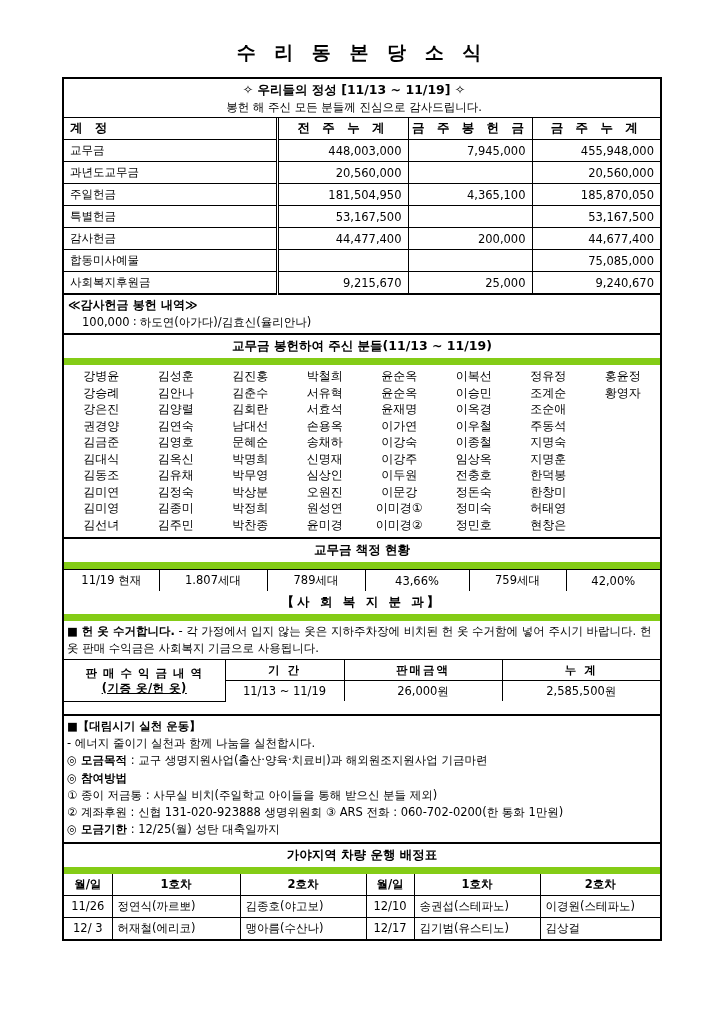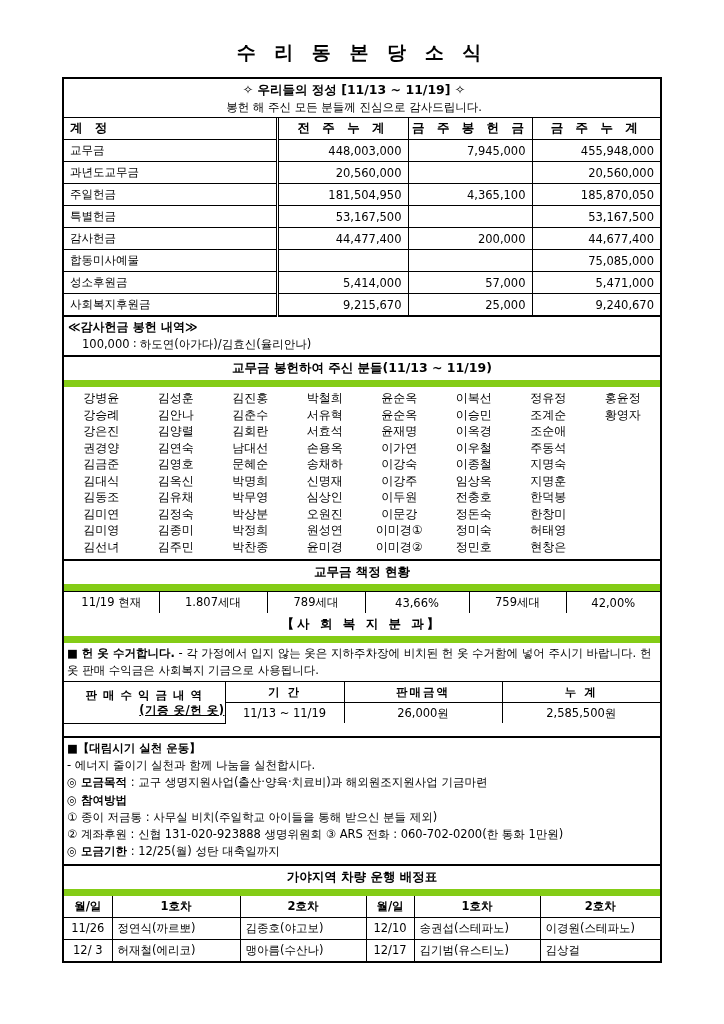--- a/index.html
+++ b/index.html
@@ -166,21 +166,20 @@
   .sale-label {
     font-weight: bold;
     letter-spacing: 1px;
     font-size: 11.5px;
   }
   .sale-label .second {
     display: block;
     text-decoration: underline;
     font-weight: bold;
     letter-spacing: 0.5px;
-    text-align: right;
   }
 
   
   .advent {
     border-top: 2px solid #000;
     border-bottom: 2px solid #000;
     font-size: 11.5px;
     padding: 2px 3px 3px 3px;
     line-height: 1.5;
     margin-top: 12px;
@@ -252,26 +251,20 @@
           <td class="acct" style="border-left:none">감사헌금</td>
           <td class="num">44,477,400</td>
           <td class="num">200,000</td>
           <td class="num" style="border-right:none">44,677,400</td>
         </tr>
         <tr>
           <td class="acct" style="border-left:none">합동미사예물</td>
           <td class="num"></td>
           <td class="num"></td>
           <td class="num" style="border-right:none">75,085,000</td>
-        </tr>
-        <tr>
-          <td class="acct" style="border-left:none">성소후원금</td>
-          <td class="num">5,414,000</td>
-          <td class="num">57,000</td>
-          <td class="num" style="border-right:none">5,471,000</td>
         </tr>
         <tr>
           <td class="acct" style="border-left:none;border-bottom:2px solid #000">사회복지후원금</td>
           <td class="num" style="border-bottom:2px solid #000">9,215,670</td>
           <td class="num" style="border-bottom:2px solid #000">25,000</td>
           <td class="num" style="border-right:none;border-bottom:2px solid #000">9,240,670</td>
         </tr>
       </tbody>
     </table>
 

